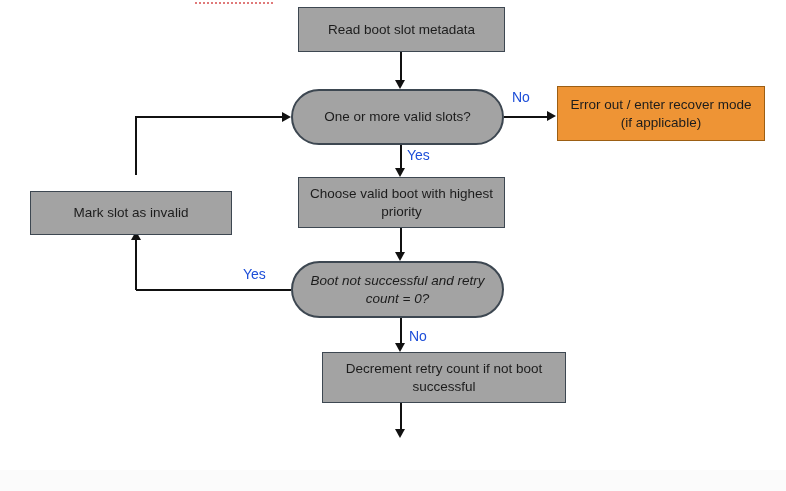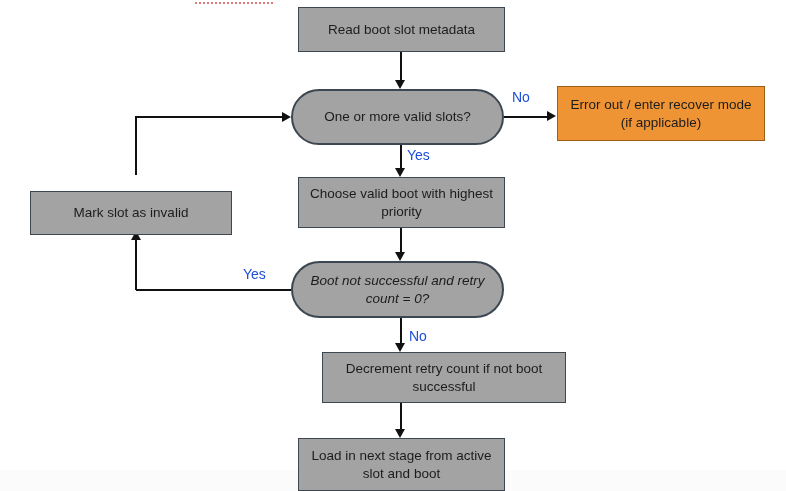--- a/index.html
+++ b/index.html
@@ -122,17 +122,14 @@
   </div>
 
   <div class="node decision" id="n-boot">
     <span>Boot not successful and retry count = 0?</span>
   </div>
 
   <div class="node" id="n-decrement">
     <span>Decrement retry count if not boot successful</span>
   </div>
 
-  <div class="node" id="n-load">
-    <span>Load in next stage from active slot and boot</span>
-  </div>
 
 </div>
 
 </body></html>

